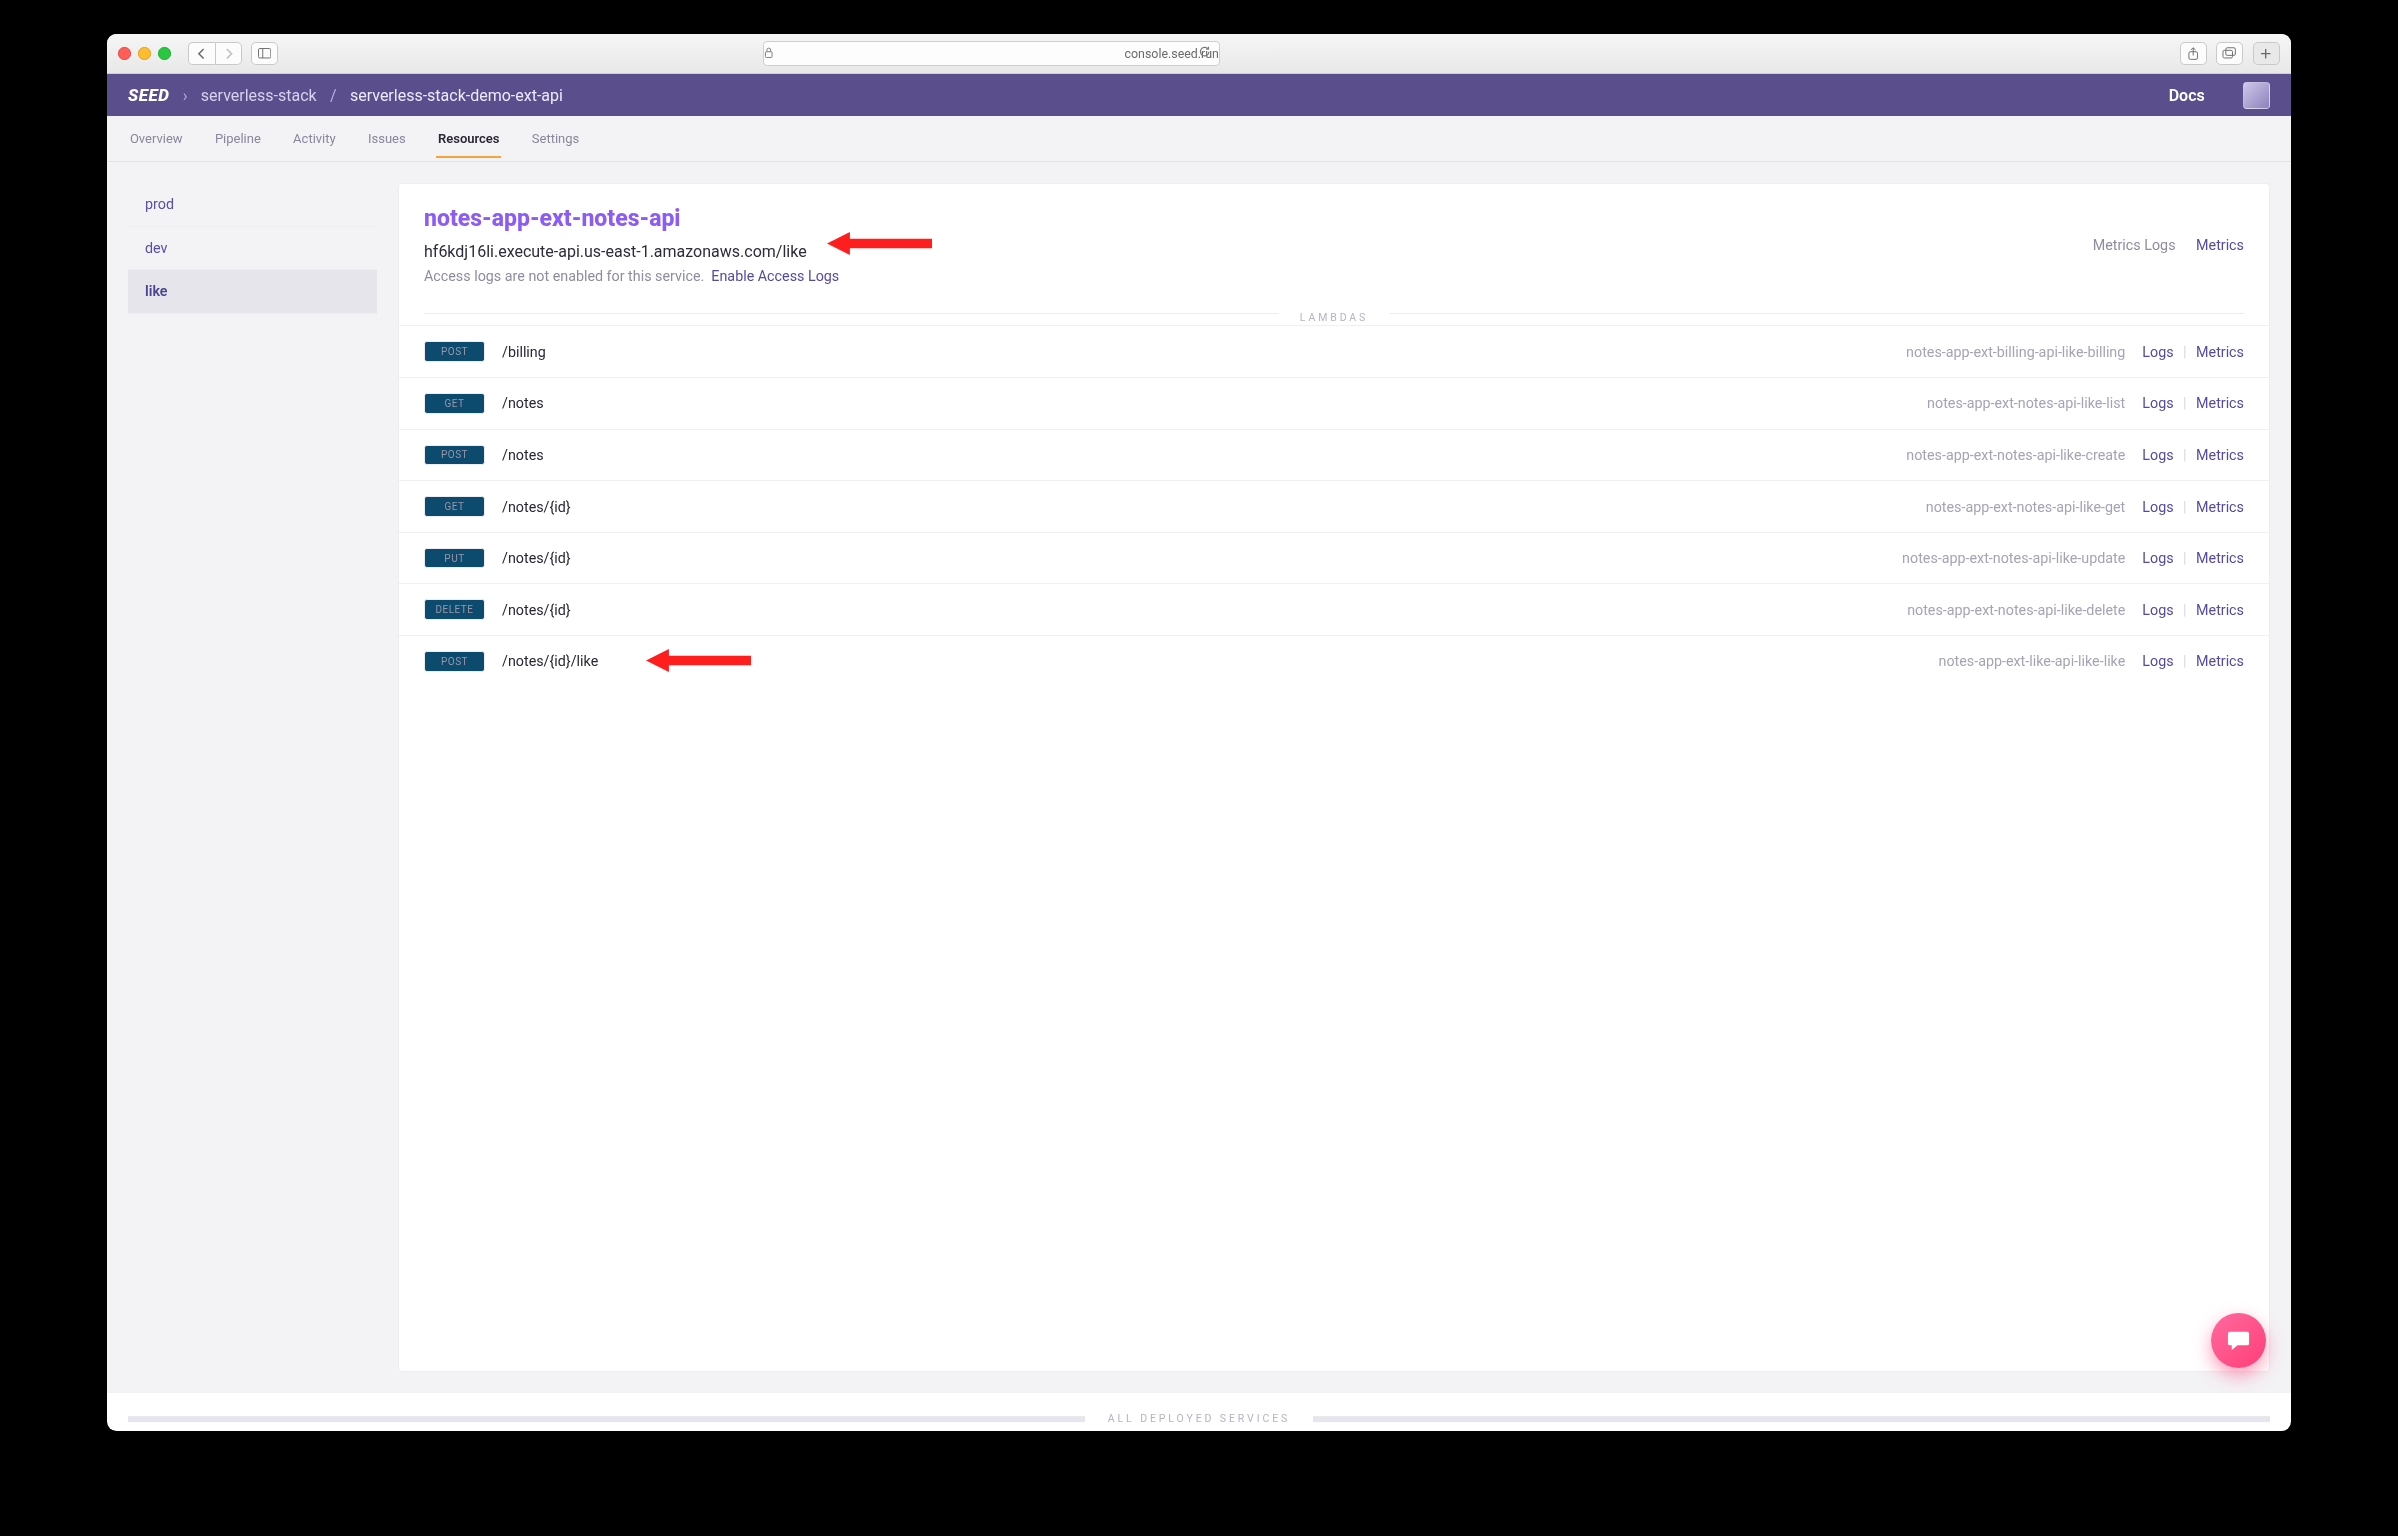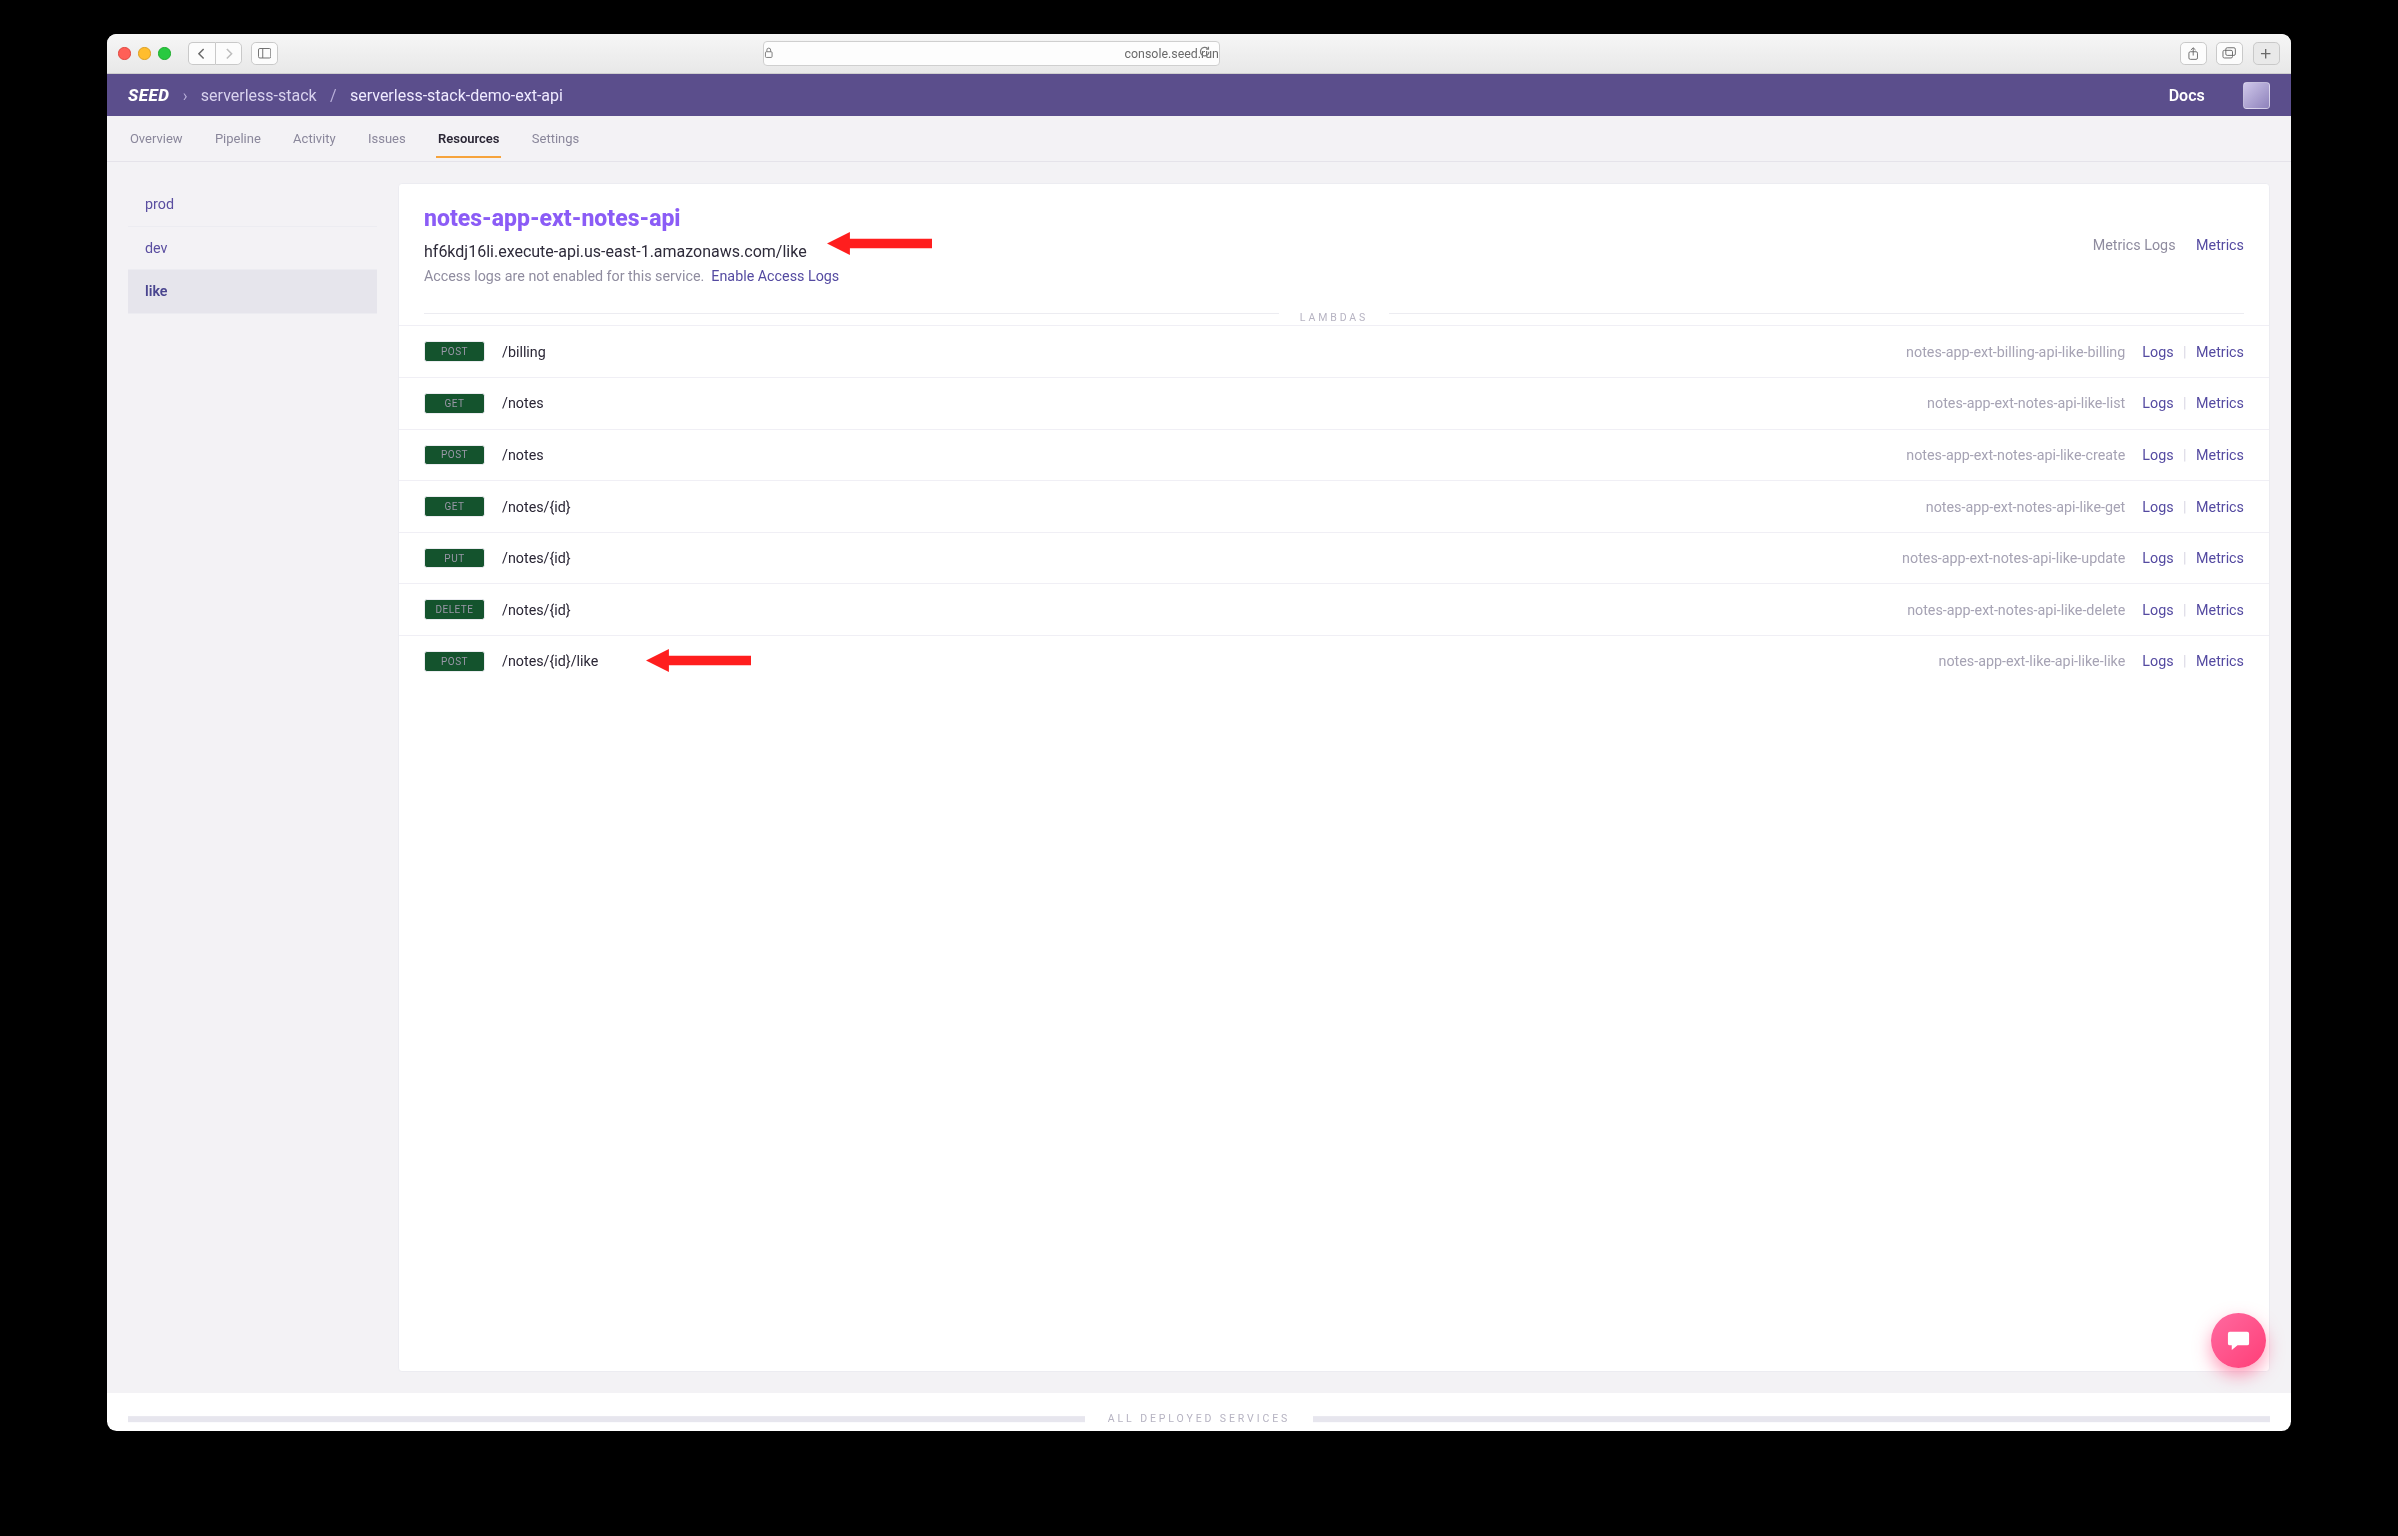--- a/index.html
+++ b/index.html
@@ -155,21 +155,21 @@
   .row {
     display: flex; align-items: center;
     padding: 15px 25px;
     border-top: 1px solid #f0eff5;
     font-size: 14.3px;
     gap: 17px;
     position: relative;
   }
   .method {
     width: 61px; text-align: center; font-size: 10px; letter-spacing: 0.5px;
-    color: #9a97a8; background: #14532d; border: 1px solid #ececf1;
+    color: #9a97a8; background: #0c4a6e; border: 1px solid #ececf1;
     border-radius: 2.9px; padding: 3.8px 0;
   }
   .path { color: #2a2635; flex: 0 0 247px; }
   .fn   { color: #a6a3b4; flex: 1; text-align: right; }
   .row-actions { display: flex; gap: 9.5px; align-items: center; color: #d9d7e3; }
   .row-actions .link { color: #544aa1; }
 
   .all-bar {
     margin: 13.3px 21px 0 21px;
     text-align: center; color: #b6b3c2; letter-spacing: 2.9px; font-size: 10.5px;

